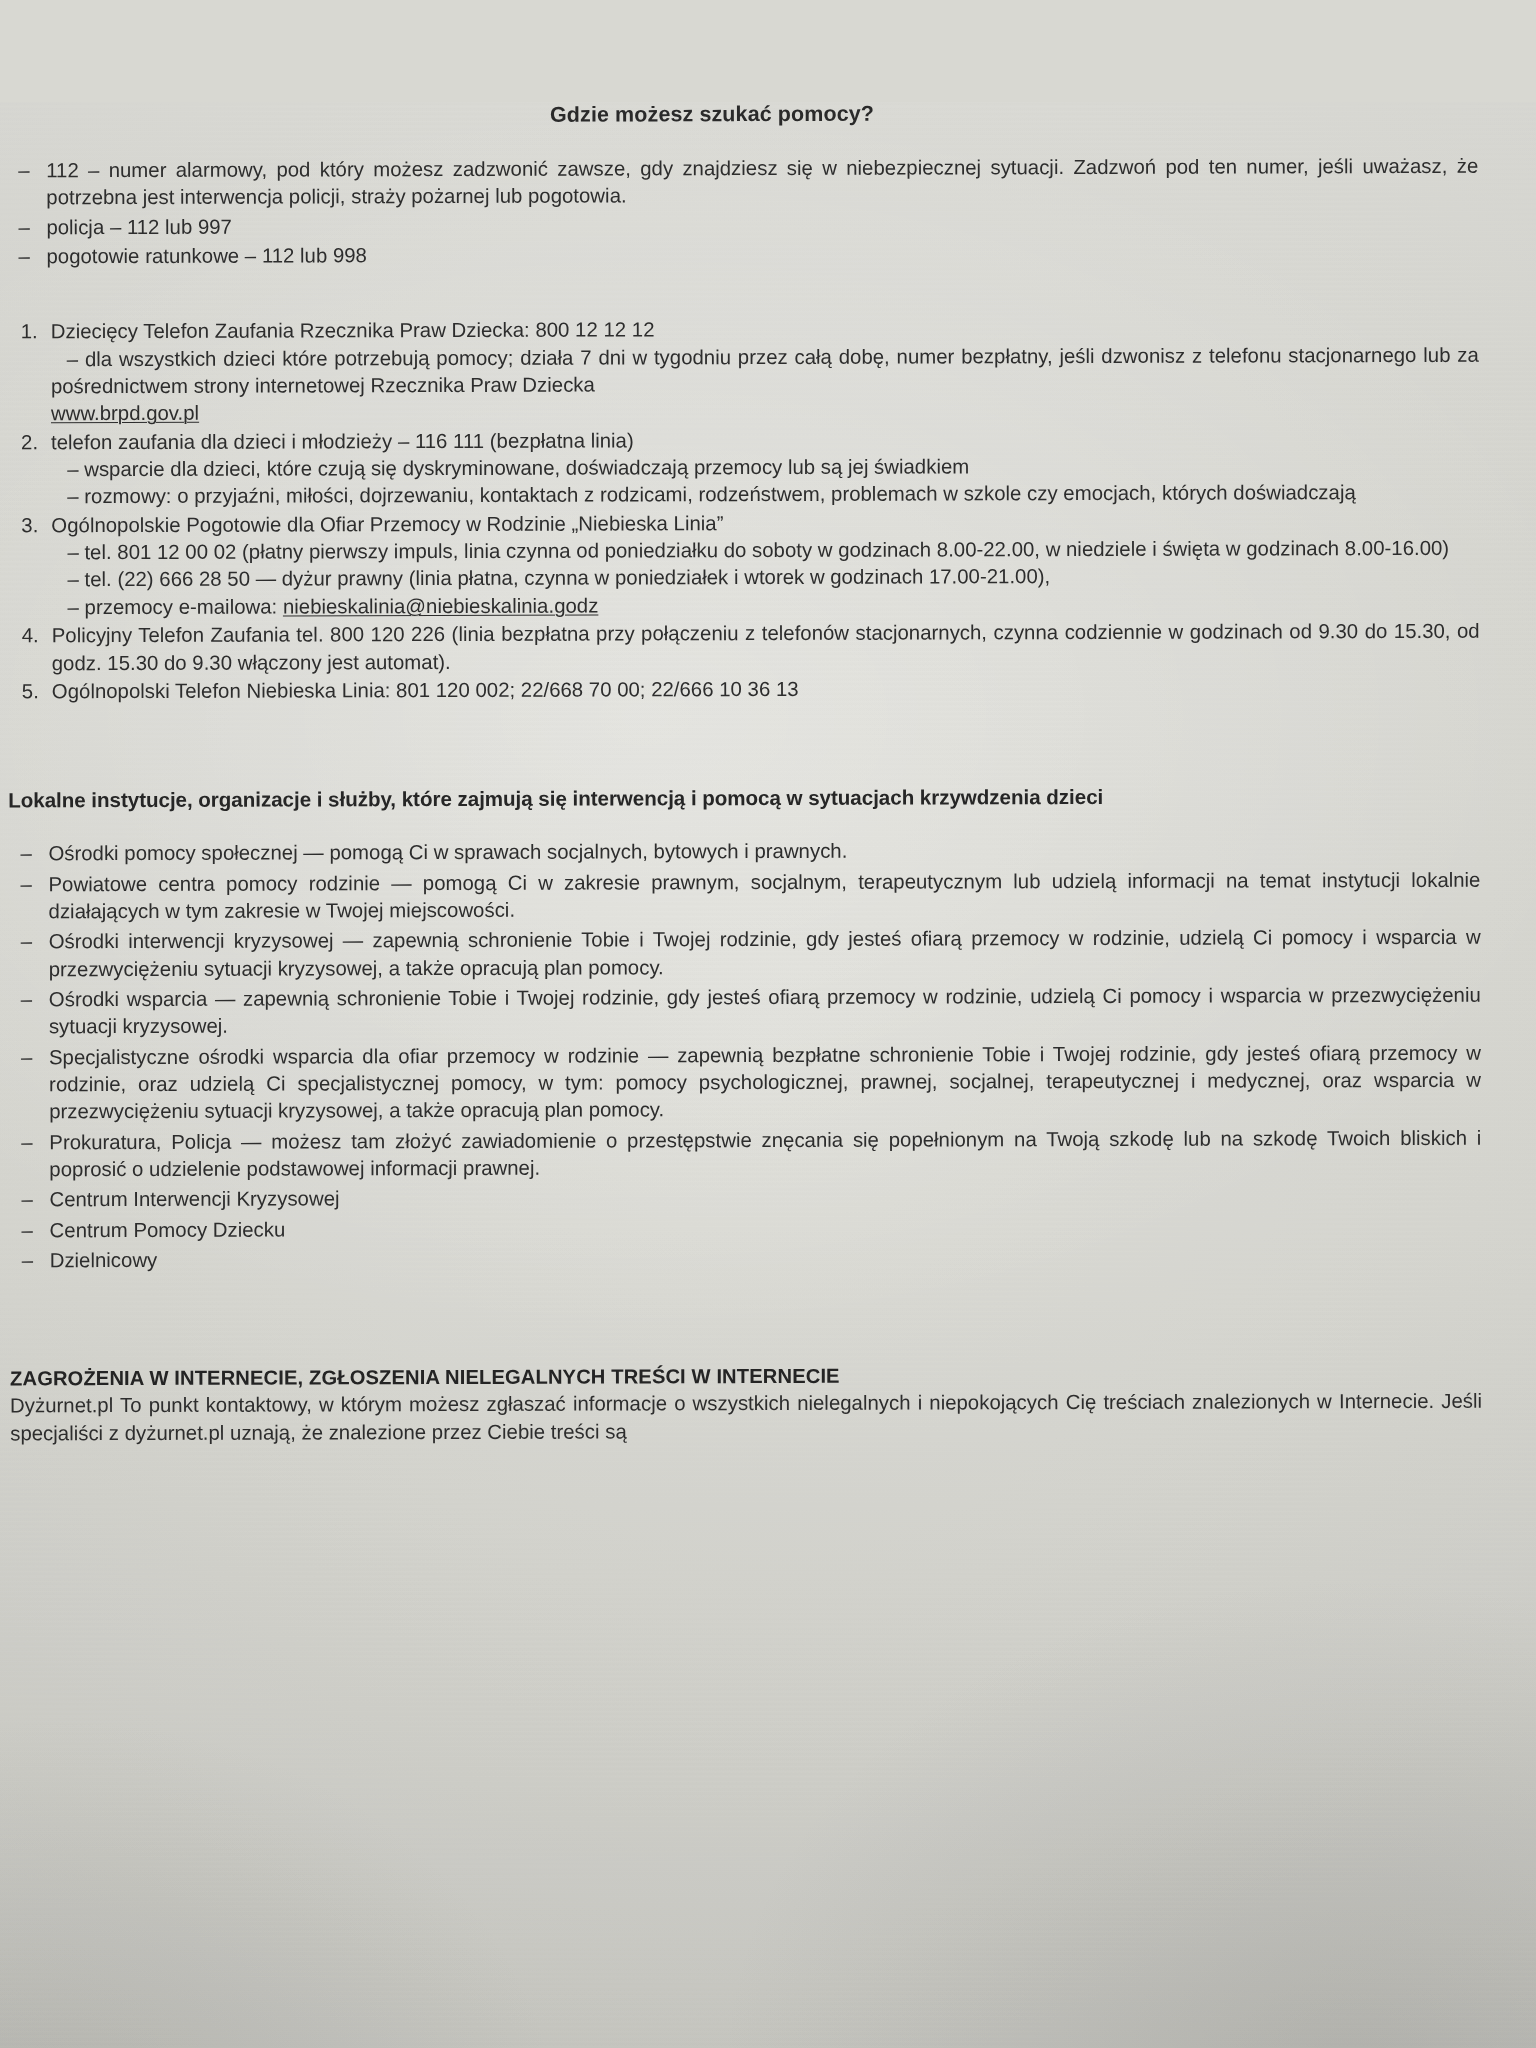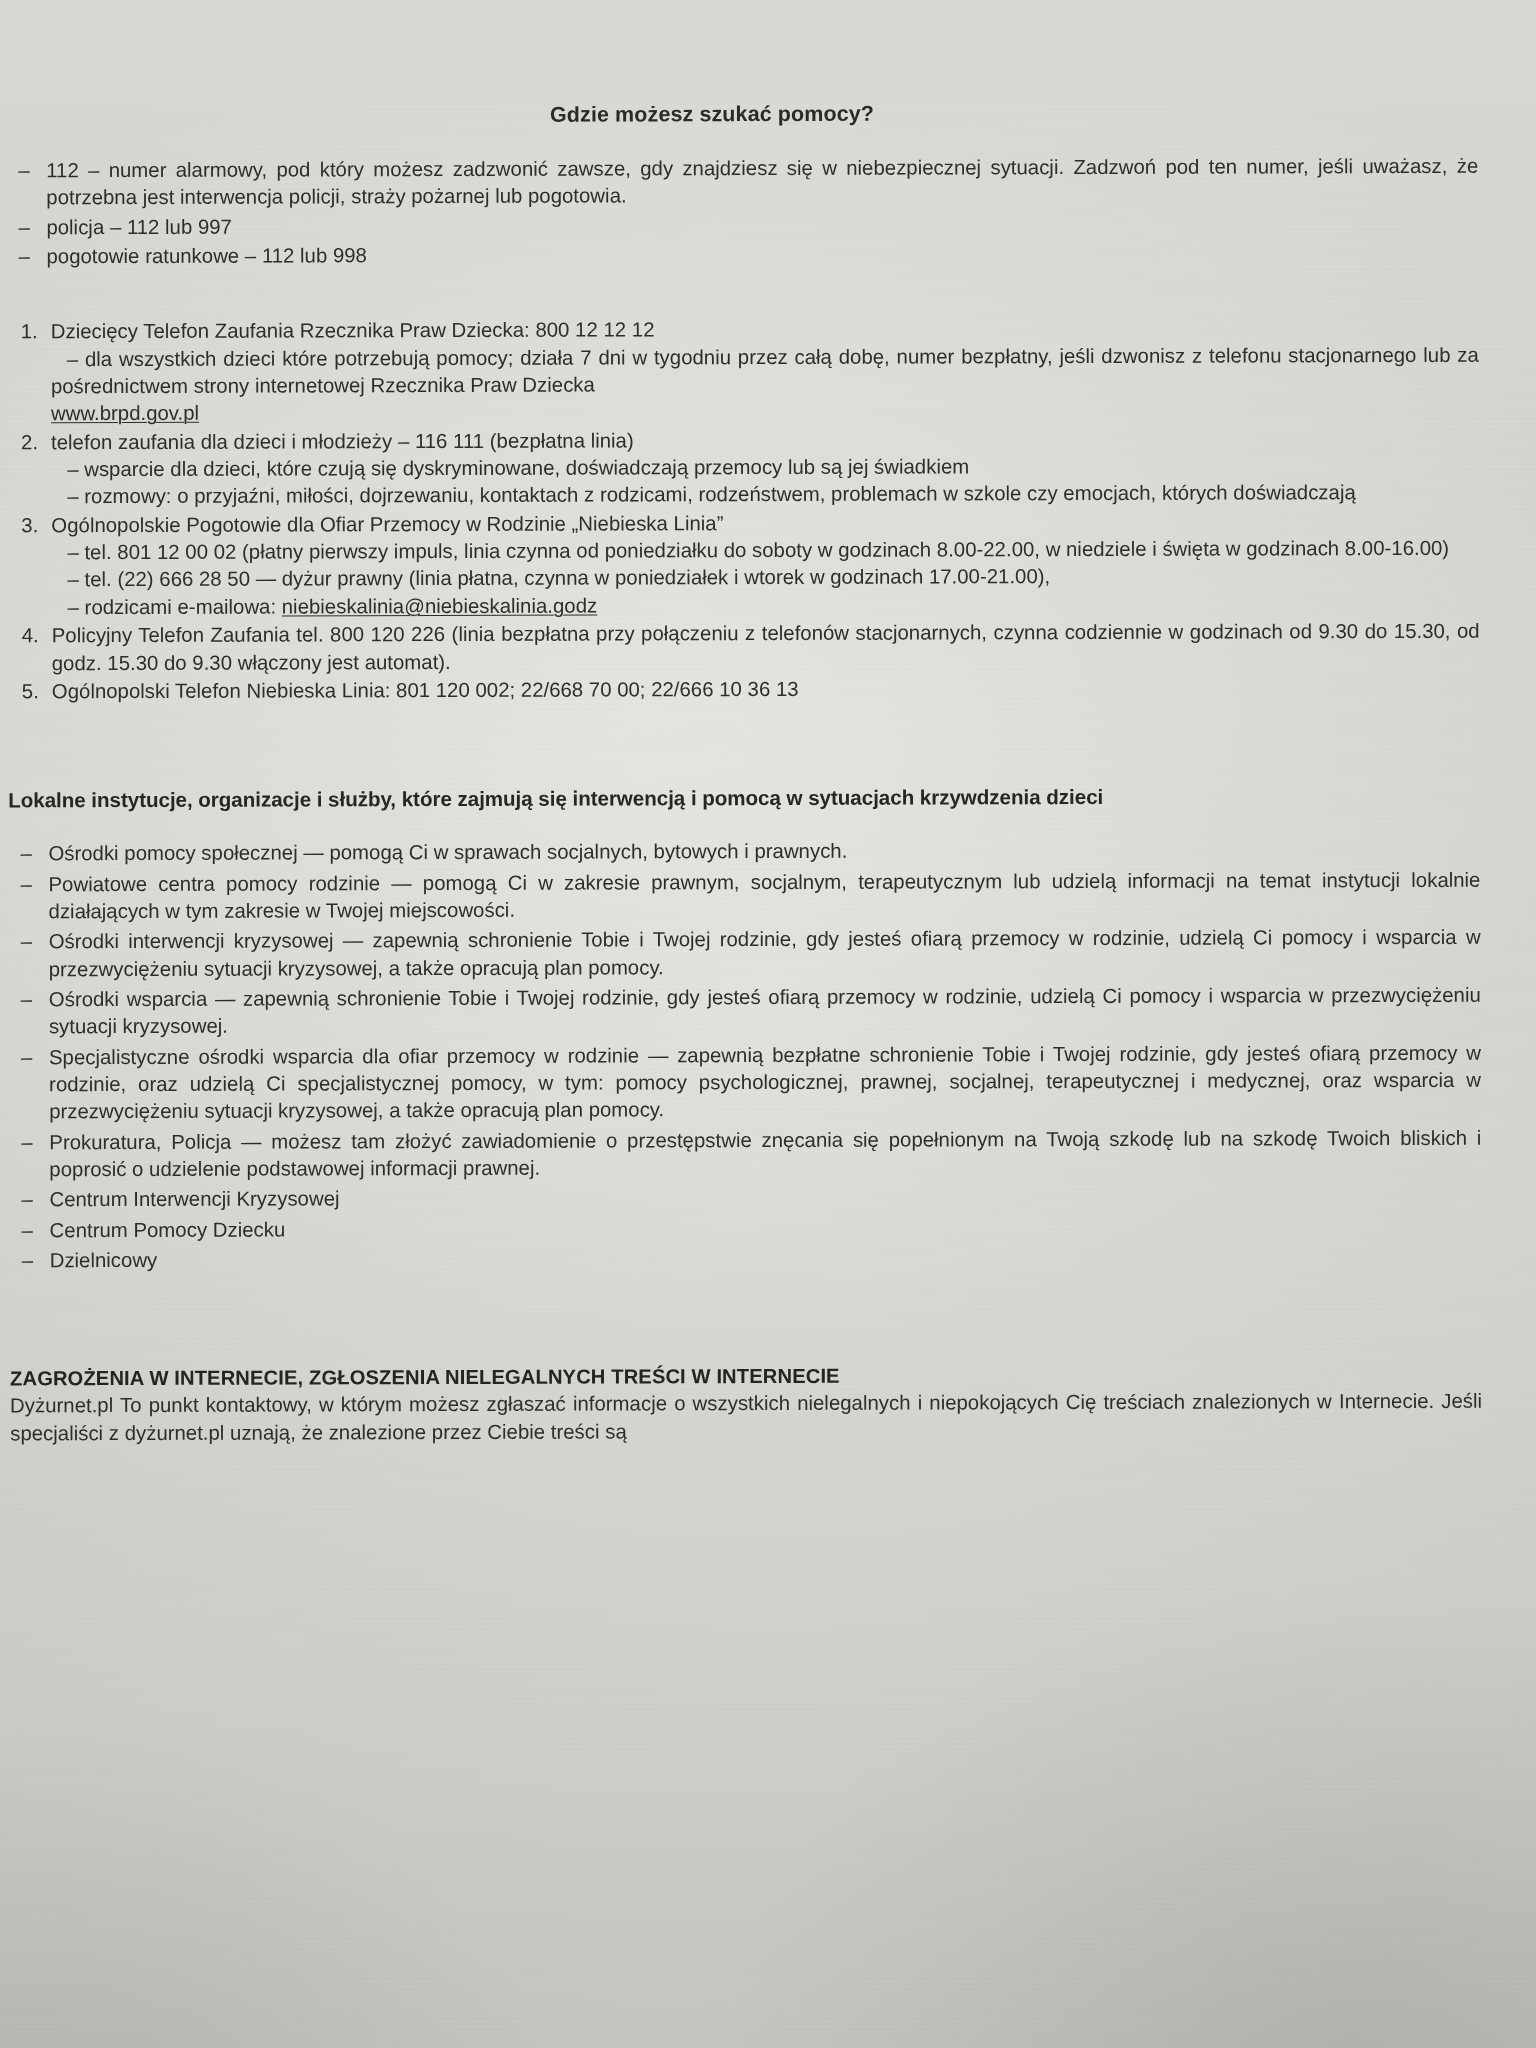--- a/index.html
+++ b/index.html
@@ -190,21 +190,21 @@
           <span class="sub">– rozmowy: o przyjaźni, miłości, dojrzewaniu, kontaktach z rodzicami, rodzeństwem, problemach w szkole czy emocjach, których doświadczają</span>
         </span>
       </div>
 
       <div class="block line">
         <span class="marker num">3.</span>
         <span class="body-col">
           <span class="nojust" style="display:block">Ogólnopolskie Pogotowie dla Ofiar Przemocy w Rodzinie „Niebieska Linia”</span>
           <span class="sub">– tel. 801 12 00 02 (płatny pierwszy impuls, linia czynna od poniedziałku do soboty w godzinach 8.00-22.00, w niedziele i święta w godzinach 8.00-16.00)</span>
           <span class="sub nj">– tel. (22) 666 28 50 — dyżur prawny (linia płatna, czynna w poniedziałek i wtorek w godzinach 17.00-21.00),</span>
-          <span class="sub nj"><span>– rodzicami e-mailowa: </span><a class="link" href="#">niebieskalinia@niebieskalinia.godz</a></span>
+          <span class="sub nj"><span>– przemocy e-mailowa: </span><a class="link" href="#">niebieskalinia@niebieskalinia.godz</a></span>
         </span>
       </div>
 
       <div class="block line">
         <span class="marker num">4.</span>
         <span class="body-col just">Policyjny Telefon Zaufania tel. 800 120 226 (linia bezpłatna przy połączeniu z telefonów stacjonarnych, czynna codziennie w godzinach od 9.30 do 15.30, od godz. 15.30 do 9.30 włączony jest automat).</span>
       </div>
 
       <div class="block line">
         <span class="marker num">5.</span>

